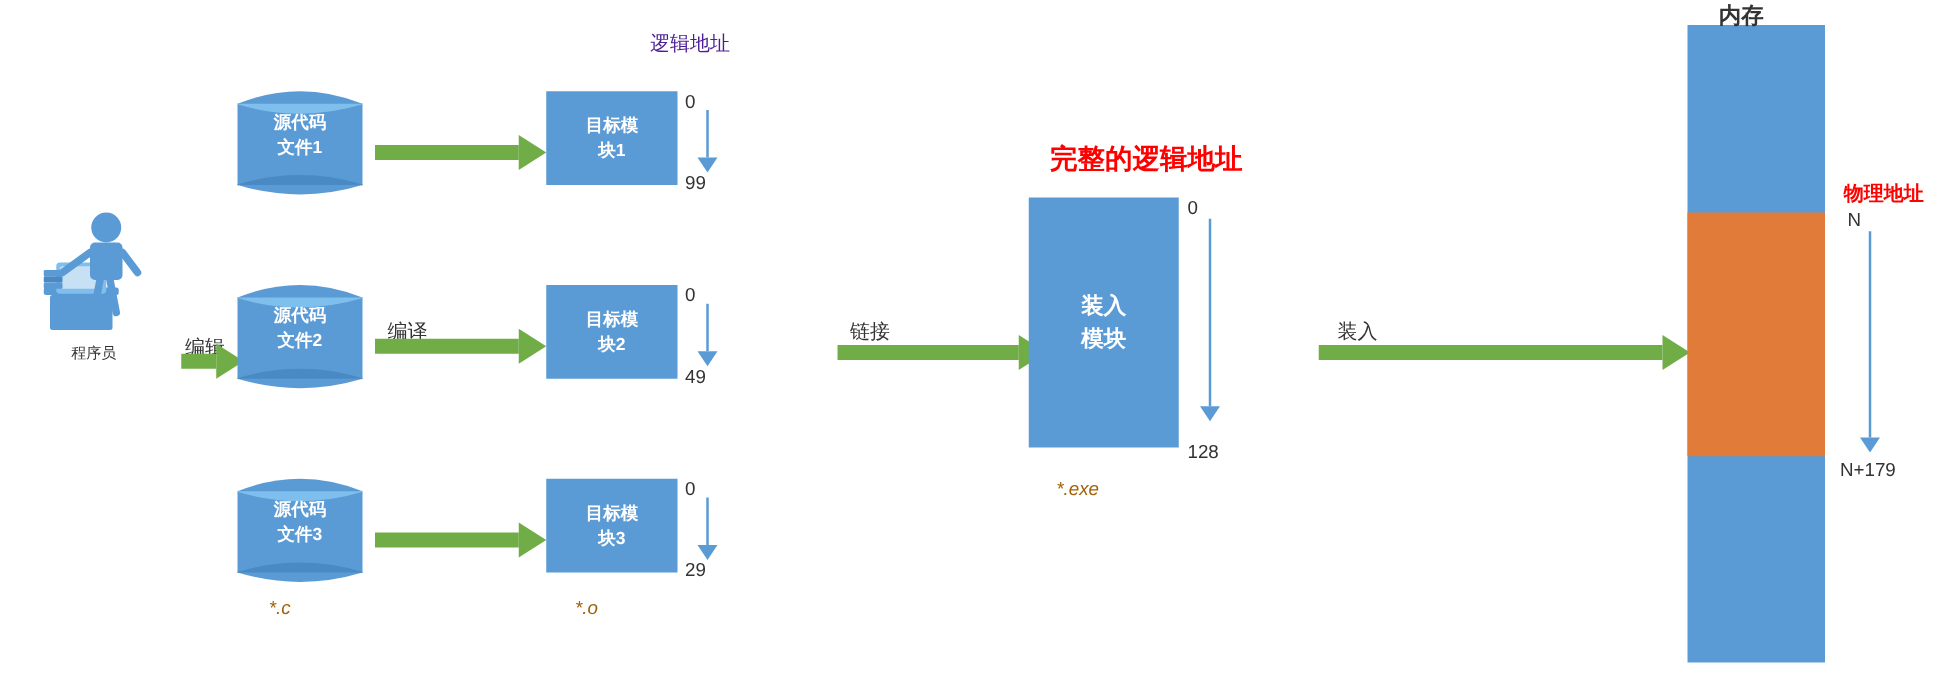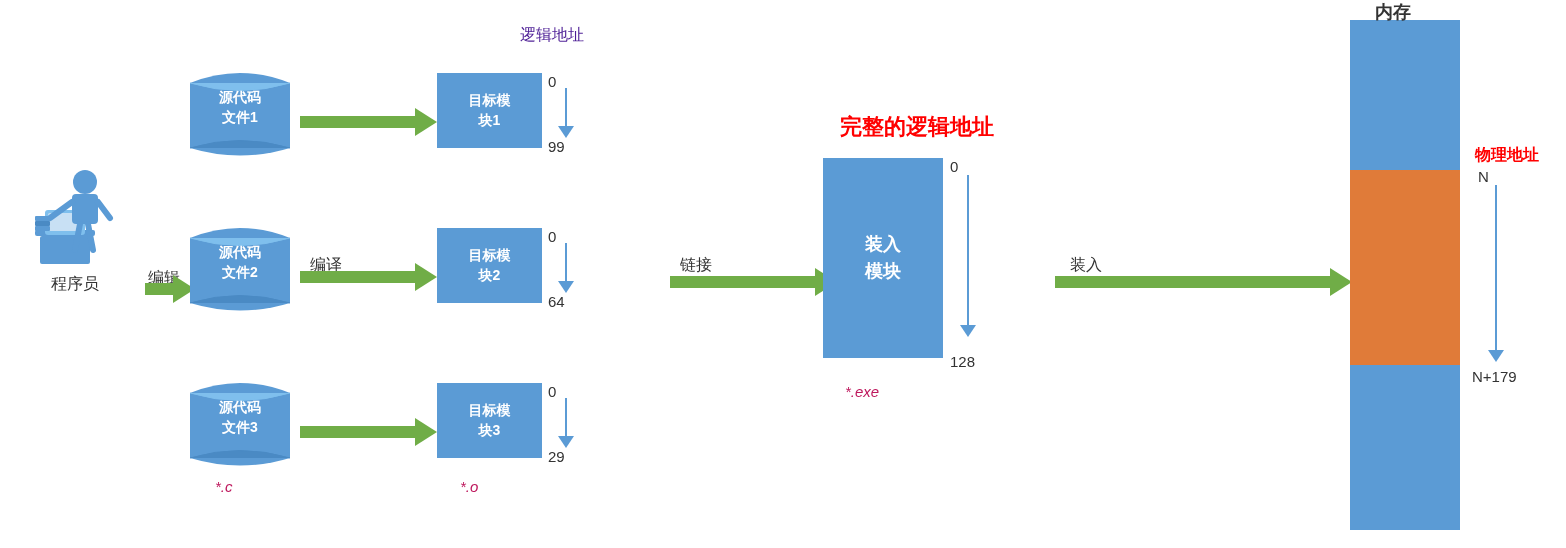--- a/index.html
+++ b/index.html
@@ -23,21 +23,21 @@
       left: 10px;
       top: 160px;
       width: 130px;
       text-align: center;
     }
     .programmer-svg {
       display: block;
       margin: 0 auto;
     }
     .programmer-label {
-      font-size: 16px;
+      font-size: 12px;
       color: #333;
       margin-top: 4px;
     }
 
     
     .arrow-green {
       position: absolute;
       display: flex;
       align-items: center;
     }
@@ -82,21 +82,21 @@
     .num {
       position: absolute;
       font-size: 15px;
       color: #333;
     }
 
     
     .file-ext {
       position: absolute;
       font-size: 15px;
-      color: #be185d;
+      color: #a16207;
       font-style: italic;
     }
 
     
     .step-label {
       position: absolute;
       font-size: 16px;
       color: #333;
     }
   </style>
@@ -191,21 +191,21 @@
     <div class="arrow-down-head"></div>
   </div>
   <div class="num" style="left:548px; top:138px;">99</div>
 
   <div style="position:absolute; left:437px; top:228px; width:105px; height:75px; background:#5b9bd5; display:flex; align-items:center; justify-content:center; color:white; font-size:14px; font-weight:bold; text-align:center; line-height:1.4;">目标模<br>块2</div>
   <div class="num" style="left:548px; top:228px;">0</div>
   <div class="arrow-down" style="left:558px; top:243px;">
     <div class="arrow-down-line" style="height:38px;"></div>
     <div class="arrow-down-head"></div>
   </div>
-  <div class="num" style="left:548px; top:293px;">64</div>
+  <div class="num" style="left:548px; top:293px;">49</div>
 
   <div style="position:absolute; left:437px; top:383px; width:105px; height:75px; background:#5b9bd5; display:flex; align-items:center; justify-content:center; color:white; font-size:14px; font-weight:bold; text-align:center; line-height:1.4;">目标模<br>块3</div>
   <div class="num" style="left:548px; top:383px;">0</div>
   <div class="arrow-down" style="left:558px; top:398px;">
     <div class="arrow-down-line" style="height:38px;"></div>
     <div class="arrow-down-head"></div>
   </div>
   <div class="num" style="left:548px; top:448px;">29</div>
 
   <div class="file-ext" style="left:460px; top:478px;">*.o</div>

